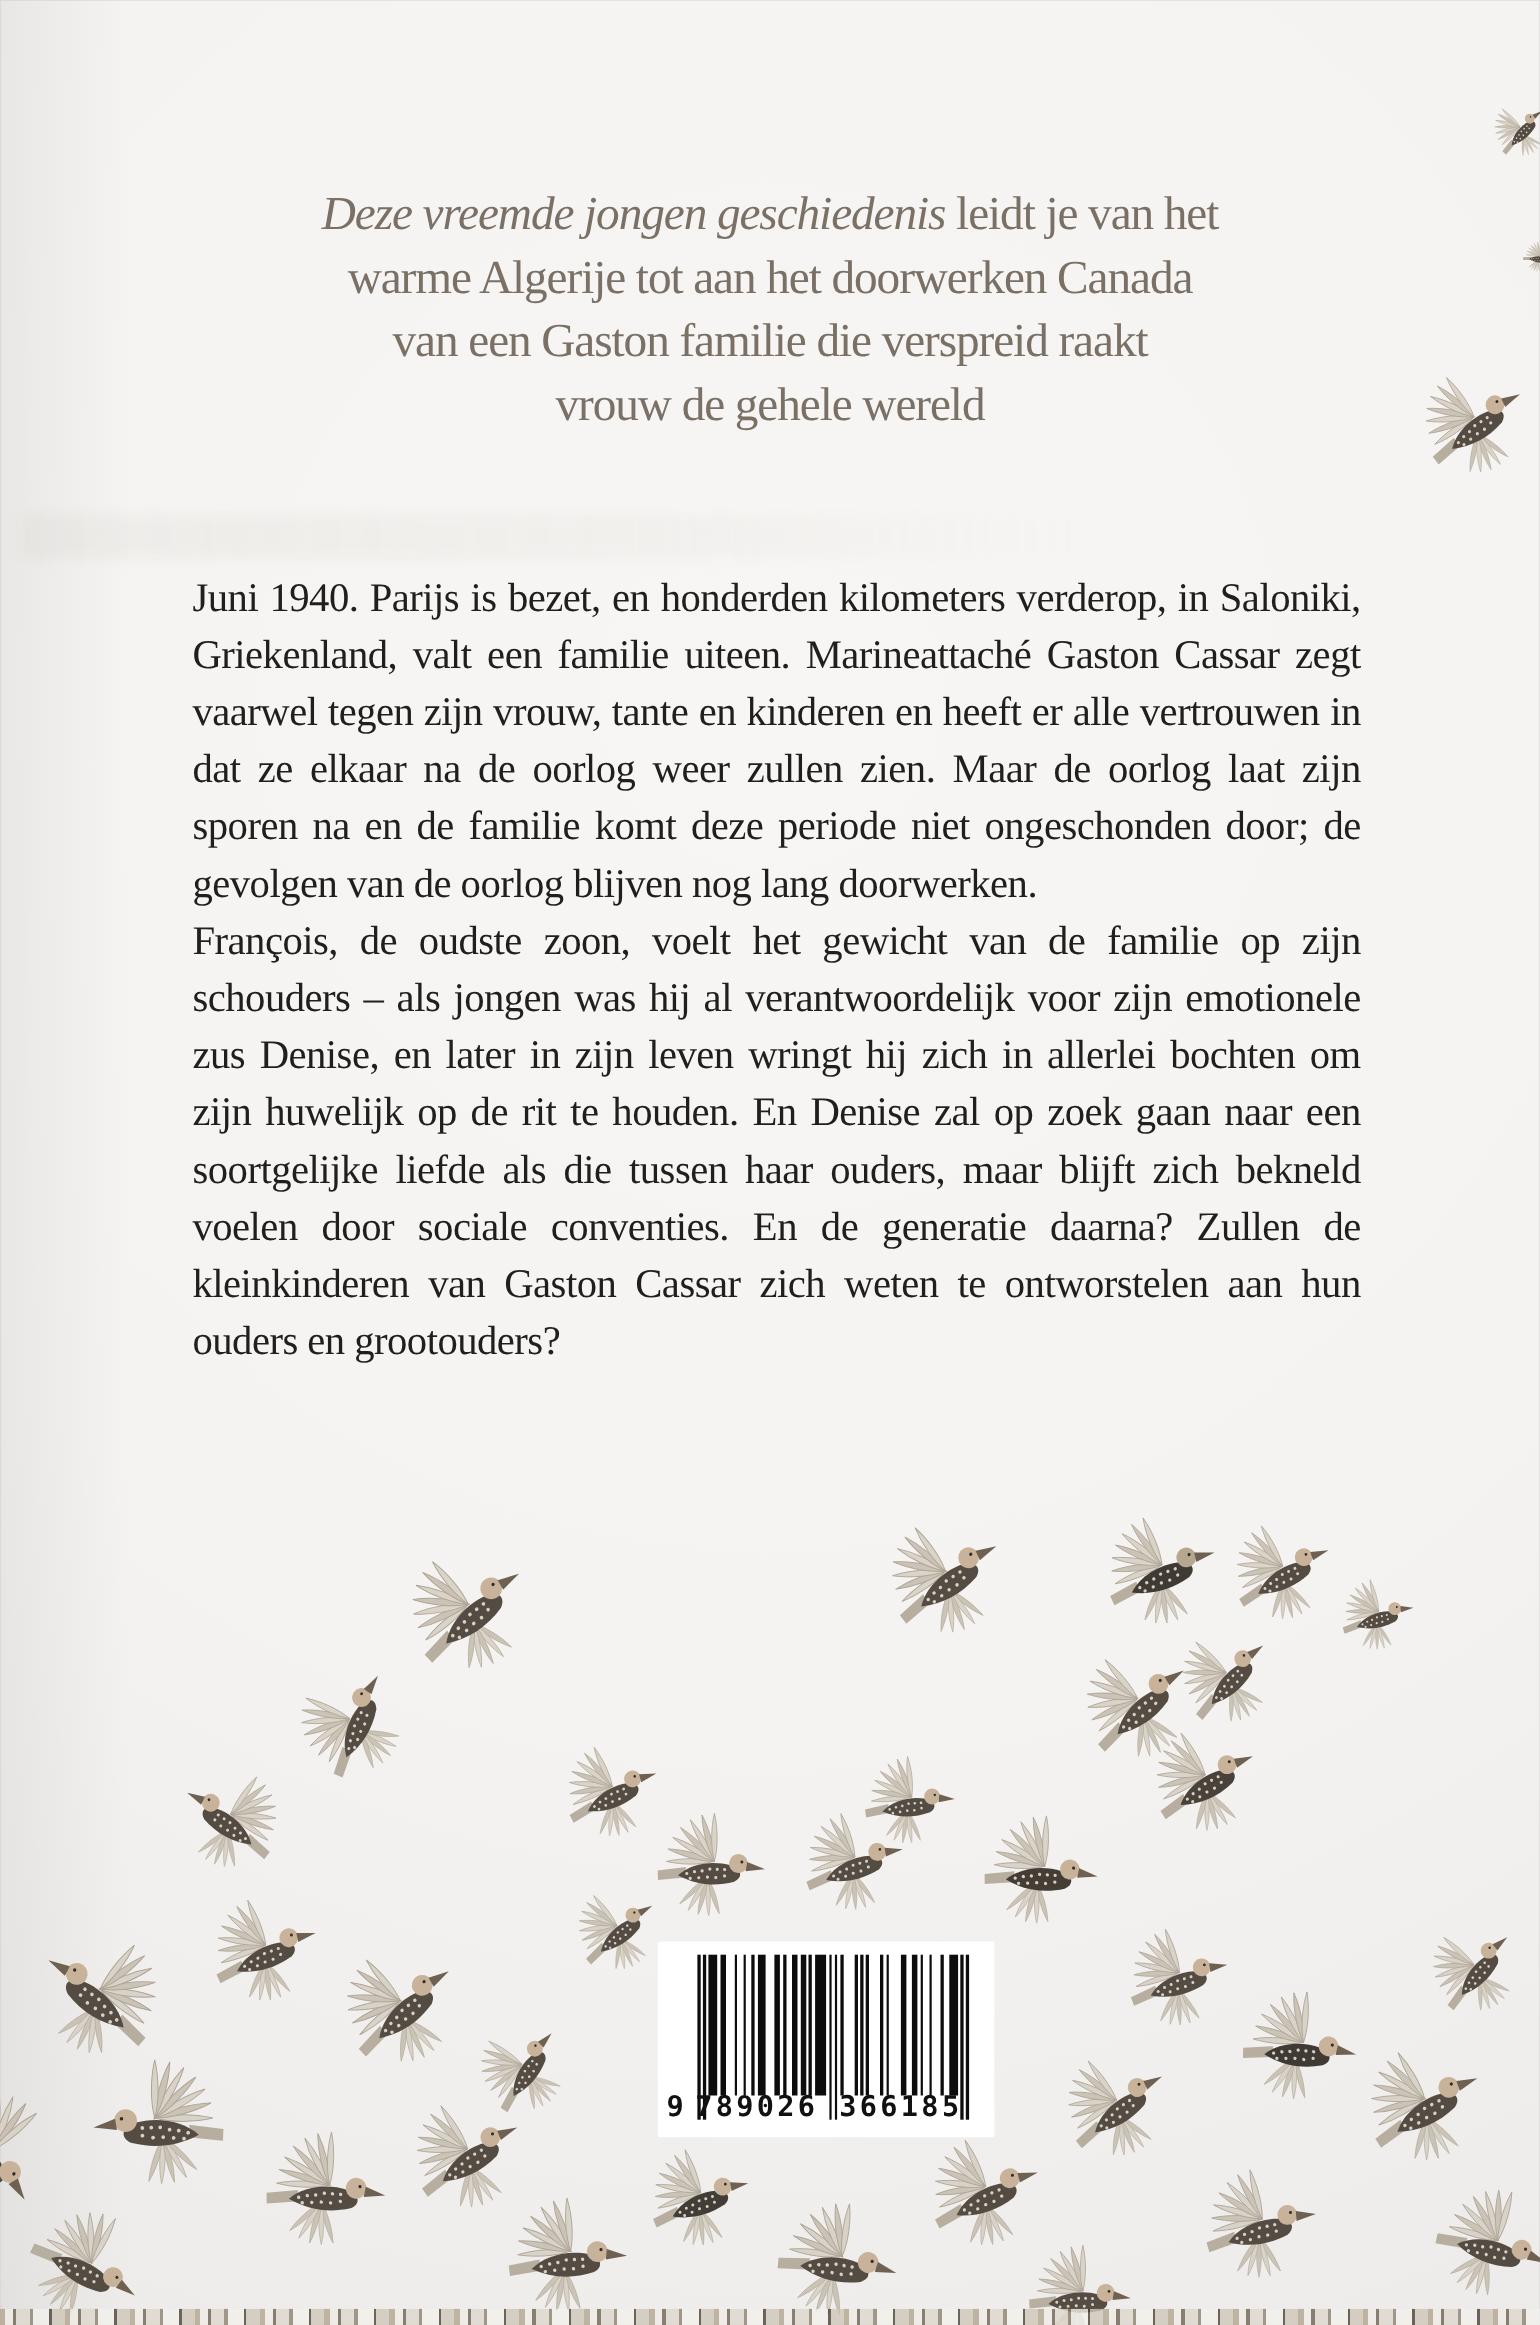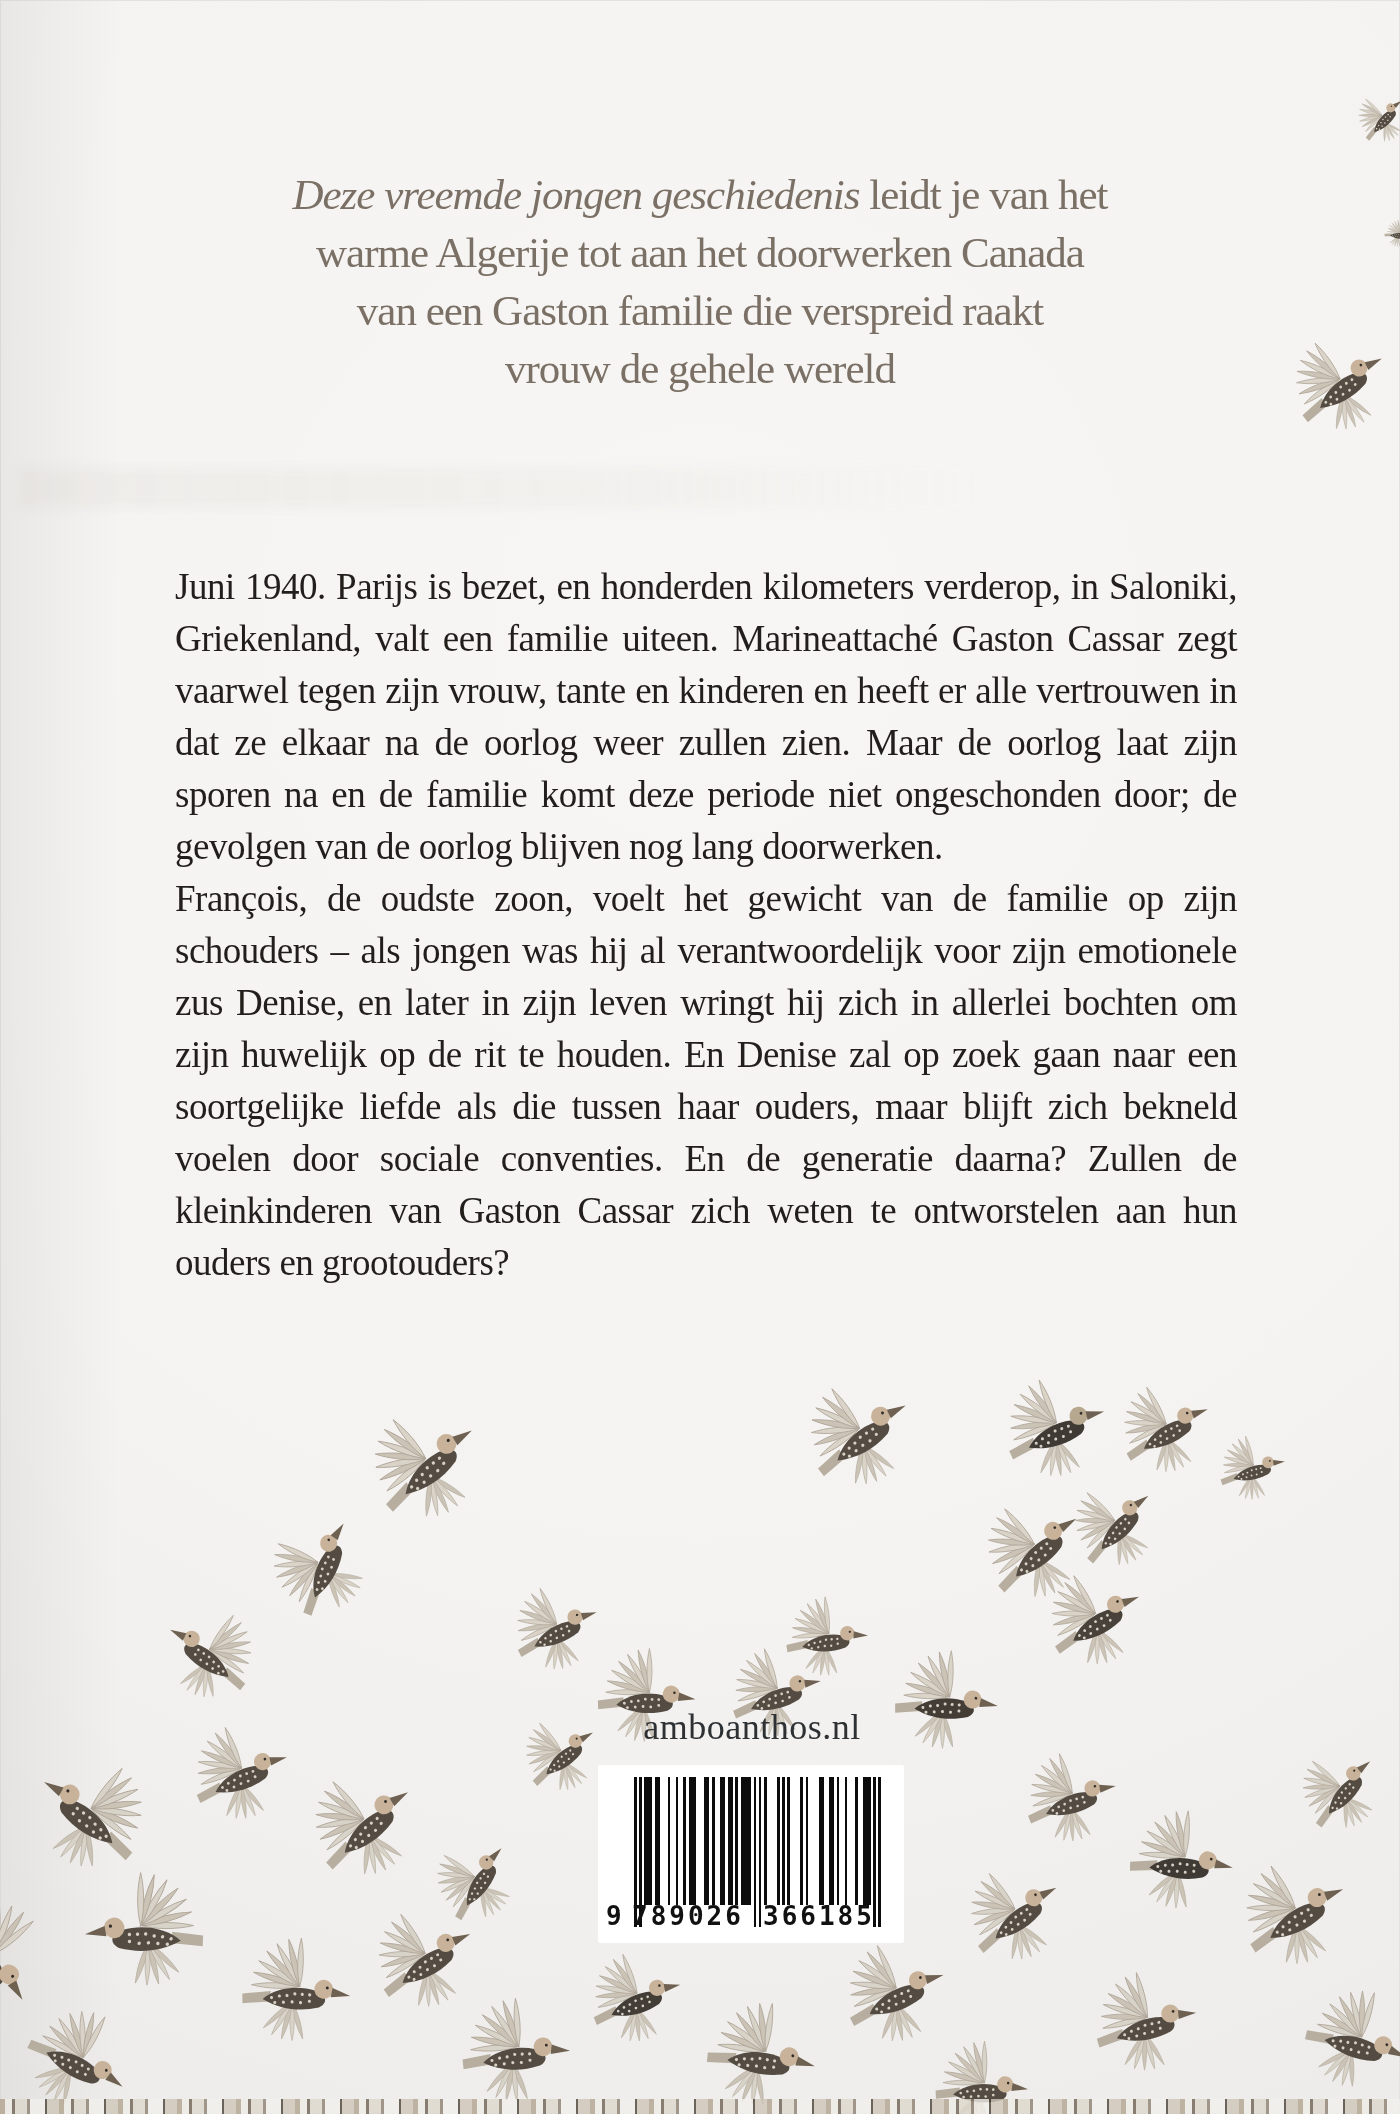--- a/index.html
+++ b/index.html
@@ -28,21 +28,21 @@
   .tagline{
     position:absolute;left:0;right:0;top:166px;
     text-align:center;z-index:2;
     font-size:43px;line-height:58px;letter-spacing:-1px;
     color:#7b7065;
   }
   .tagline .tl-line{white-space:nowrap;}
   .tagline em{font-style:italic;}
 
   .blurb{
-    position:absolute;left:175px;top:561px;width:1062px;z-index:2;
+    position:absolute;left:175px;top:518px;width:1062px;z-index:2;
     font-size:37px;line-height:52px;letter-spacing:-0.5px;
     color:#211e1b;
     text-align:justify;
   }
   .blurb p{margin:0;}
 
   .website{
     position:absolute;left:104px;right:0;top:1706px;z-index:3;
     text-align:center;
     font-size:36px;color:#2e3134;letter-spacing:0.5px;
@@ -176,21 +176,20 @@
     <div class="tl-line"><span>warme Algerije tot aan het doorwerken Canada</span></div>
     <div class="tl-line"><span>van een Gaston familie die verspreid raakt</span></div>
     <div class="tl-line"><span>vrouw de gehele wereld</span></div>
   </div>
 
   <div class="blurb">
     <p>Juni 1940. Parijs is bezet, en honderden kilometers verderop, in Saloniki, Griekenland, valt een familie uiteen. Marineattaché Gaston Cassar zegt vaarwel tegen zijn vrouw, tante en kinderen en heeft er alle vertrouwen in dat ze elkaar na de oorlog weer zullen zien. Maar de oorlog laat zijn sporen na en de familie komt deze periode niet ongeschonden door; de gevolgen van de oorlog blijven nog lang doorwerken.</p>
     <p>François, de oudste zoon, voelt het gewicht van de familie op zijn schouders – als jongen was hij al verantwoordelijk voor zijn emotionele zus Denise, en later in zijn leven wringt hij zich in allerlei bochten om zijn huwelijk op de rit te houden. En Denise zal op zoek gaan naar een soortgelijke liefde als die tussen haar ouders, maar blijft zich bekneld voelen door sociale conventies. En de generatie daarna? Zullen de kleinkinderen van Gaston Cassar zich weten te ontworstelen aan hun ouders en grootouders?</p>
   </div>
 
-  <div class="website">amboanthos.nl</div>
 
   <div class="barcode-box">
     <div class="bars" id="bars">
         <div style="left: 0px; width: 2.6px; height: 150px;"></div>
         <div style="left: 5.2px; width: 2.6px; height: 150px;"></div>
         <div style="left: 10.4px; width: 7.8px; height: 128px;"></div>
         <div style="left: 20.8px; width: 5.2px; height: 128px;"></div>
         <div style="left: 33.8px; width: 2.6px; height: 128px;"></div>
         <div style="left: 41.6px; width: 2.6px; height: 128px;"></div>
         <div style="left: 49.4px; width: 2.6px; height: 128px;"></div>

